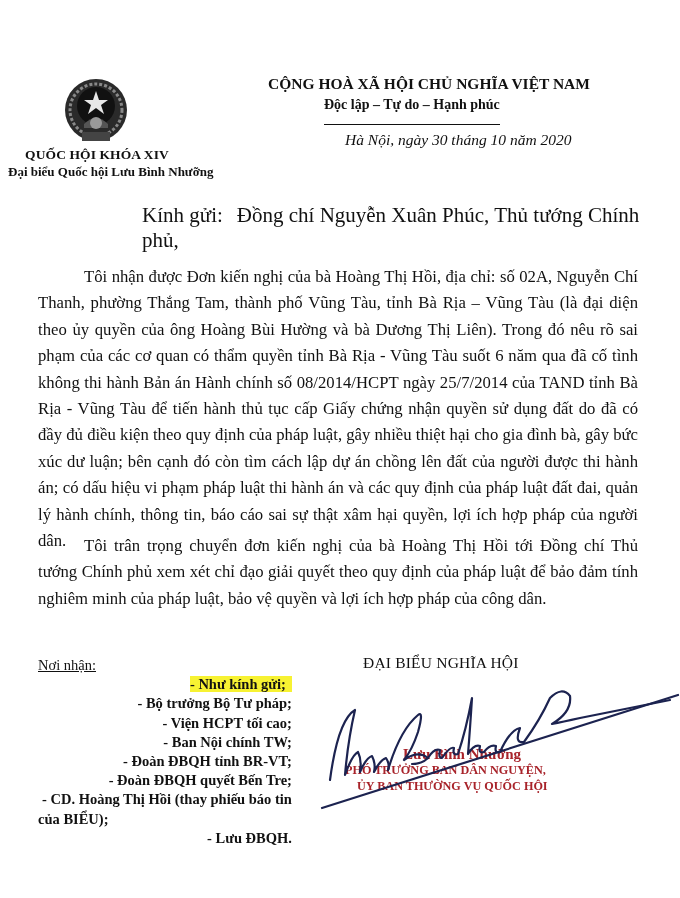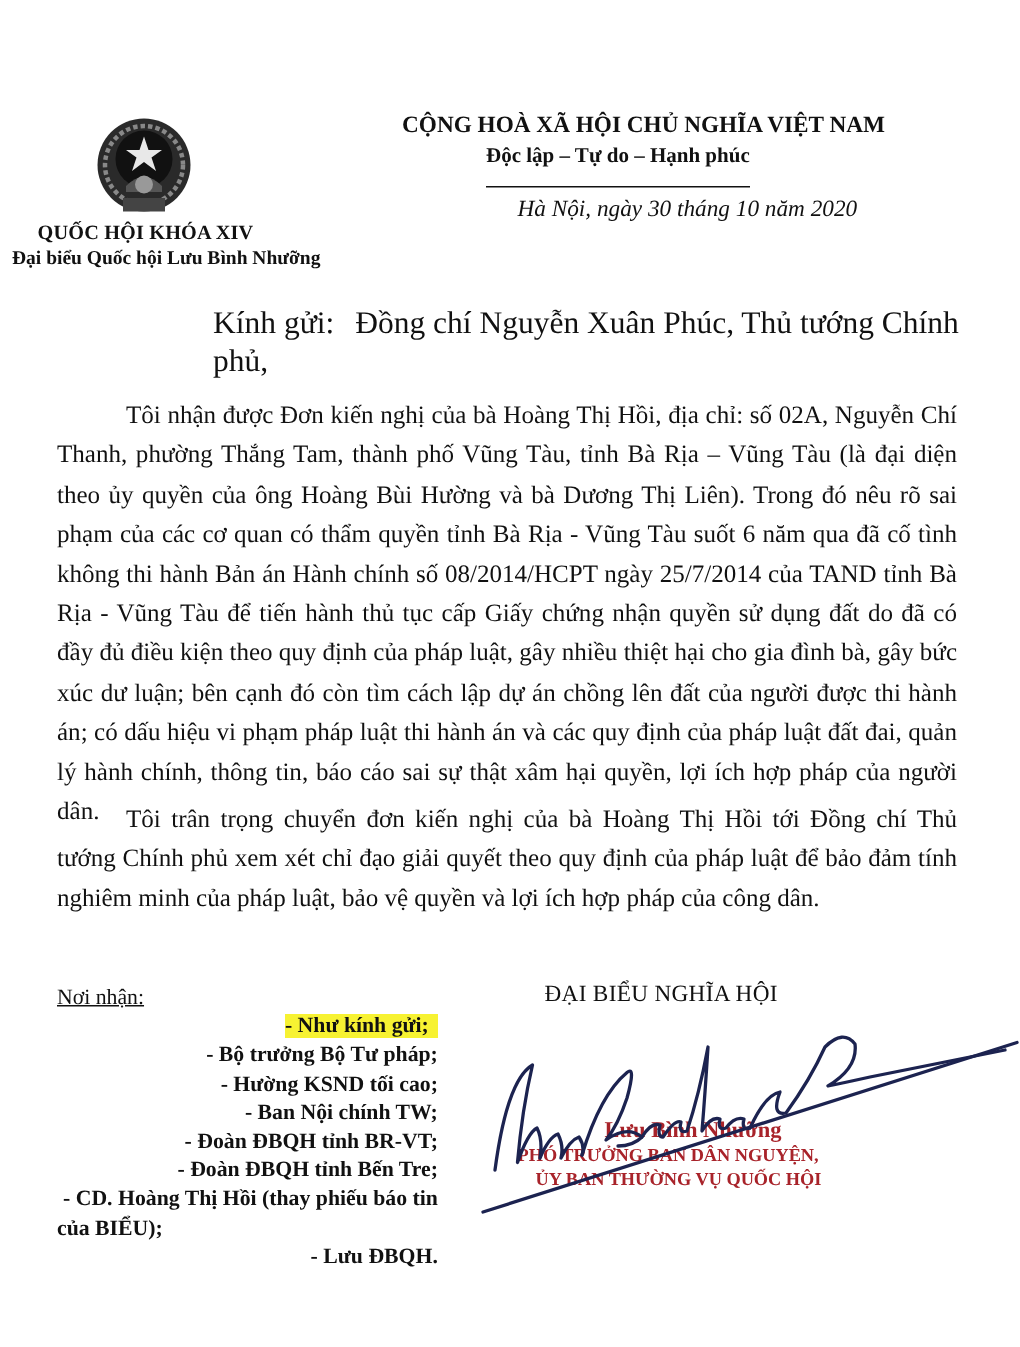--- a/index.html
+++ b/index.html
@@ -89,24 +89,24 @@
   <span class="lbl">Kính gửi:</span><span>Đồng chí Nguyễn Xuân Phúc, Thủ tướng Chính phủ,</span>
 </div>
 
 <div class="abs body-text para1 indent">Tôi nhận được Đơn kiến nghị của bà Hoàng Thị Hồi, địa chỉ: số 02A, Nguyễn Chí Thanh, phường Thắng Tam, thành phố Vũng Tàu, tỉnh Bà Rịa – Vũng Tàu (là đại diện theo ủy quyền của ông Hoàng Bùi Hường và bà Dương Thị Liên). Trong đó nêu rõ sai phạm của các cơ quan có thẩm quyền tỉnh Bà Rịa - Vũng Tàu suốt 6 năm qua đã cố tình không thi hành Bản án Hành chính số 08/2014/HCPT ngày 25/7/2014 của TAND tỉnh Bà Rịa - Vũng Tàu để tiến hành thủ tục cấp Giấy chứng nhận quyền sử dụng đất do đã có đầy đủ điều kiện theo quy định của pháp luật, gây nhiều thiệt hại cho gia đình bà, gây bức xúc dư luận; bên cạnh đó còn tìm cách lập dự án chồng lên đất của người được thi hành án; có dấu hiệu vi phạm pháp luật thi hành án và các quy định của pháp luật đất đai, quản lý hành chính, thông tin, báo cáo sai sự thật xâm hại quyền, lợi ích hợp pháp của người dân.</div>
 <div class="abs body-text para2 indent">Tôi trân trọng chuyển đơn kiến nghị của bà Hoàng Thị Hồi tới Đồng chí Thủ tướng Chính phủ xem xét chỉ đạo giải quyết theo quy định của pháp luật để bảo đảm tính nghiêm minh của pháp luật, bảo vệ quyền và lợi ích hợp pháp của công dân.</div>
 
 <div class="abs noinoi">
   <div class="title">Nơi nhận:</div>
   <div class="item"><span class="hl">- Như kính gửi;</span></div>
   <div class="item">- Bộ trưởng Bộ Tư pháp;</div>
-  <div class="item">- Hường KSND tối cao;</div>
+  <div class="item">- Viện HCPT tối cao;</div>
   <div class="item">- Ban Nội chính TW;</div>
   <div class="item">- Đoàn ĐBQH tỉnh BR-VT;</div>
-  <div class="item">- Đoàn ĐBQH tỉnh Bến Tre;</div>
+  <div class="item">- Đoàn ĐBQH quyết Bến Tre;</div>
   <div class="item">- CD. Hoàng Thị Hồi (thay phiếu báo tin</div>
   <div class="cont">của BIỂU);</div>
   <div class="item">- Lưu ĐBQH.</div>
 </div>
 
 <div class="abs sig-title">ĐẠI BIỂU NGHĨA HỘI</div>
 <div class="abs sig-name">Lưu Bình Nhưỡng</div>
 <div class="abs sig-pos1">PHÓ TRƯỞNG BAN DÂN NGUYỆN,</div>
 <div class="abs sig-pos2">ỦY BAN THƯỜNG VỤ QUỐC HỘI</div>
 

